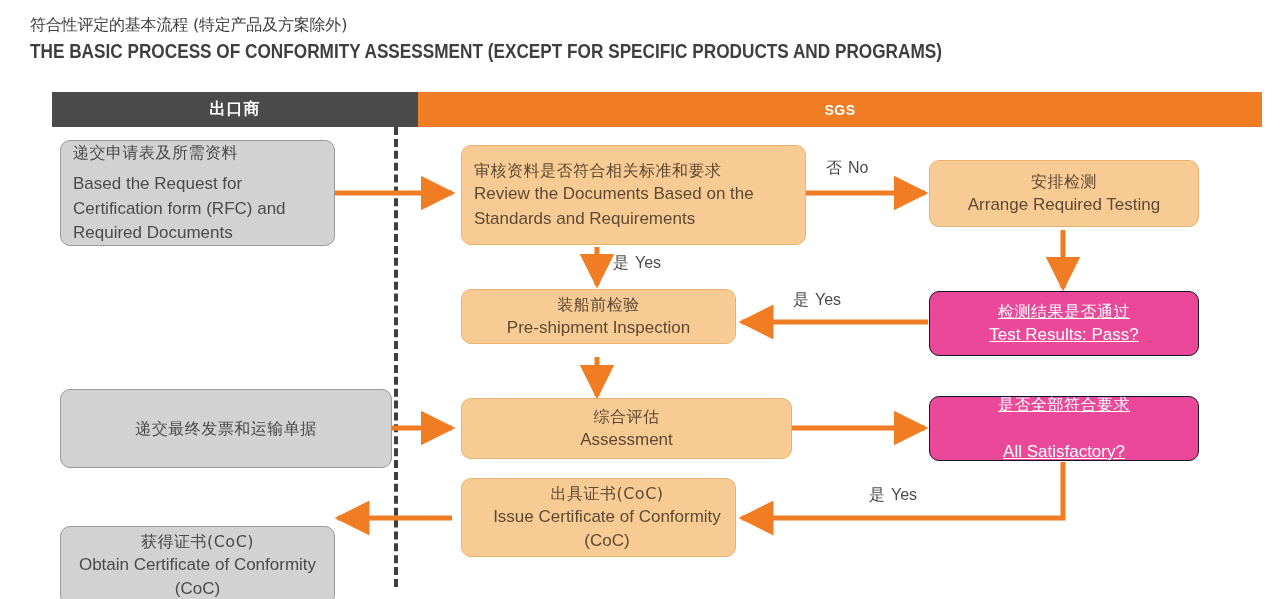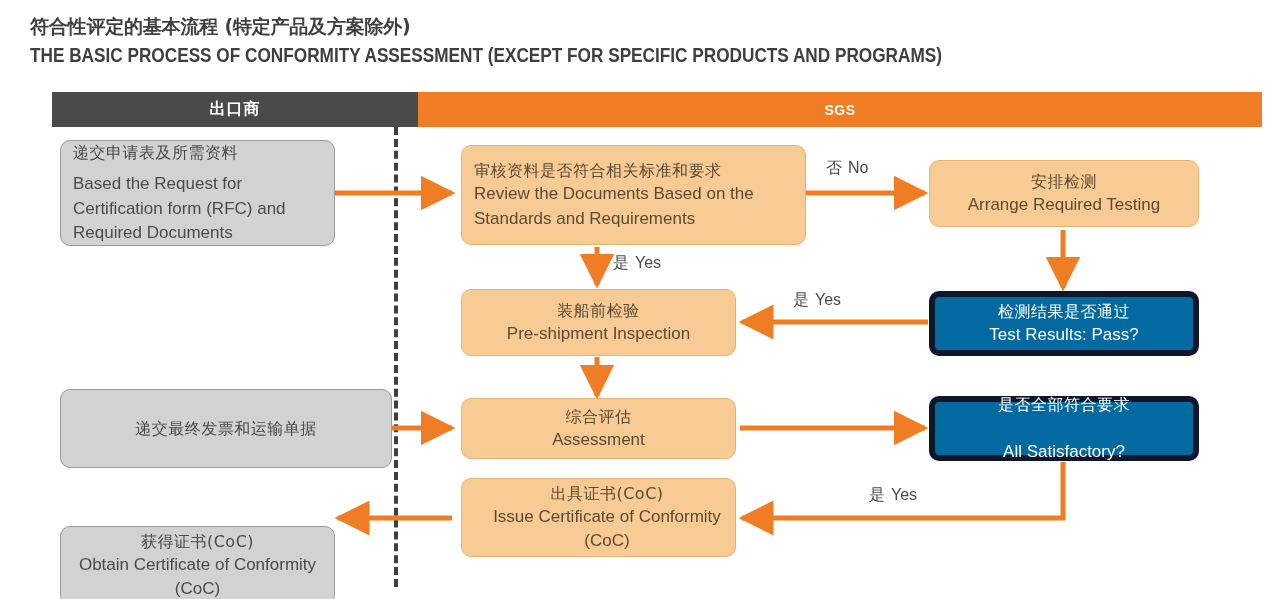--- a/index.html
+++ b/index.html
@@ -17,22 +17,22 @@
 
   
   #title-block {
     position: absolute;
     left: 30px;
     top: 14px;
     width: 1220px;
   }
   .title-cn {
     font-family: "DejaVu Sans", sans-serif;
-    font-size: 19px;
-    font-weight: bold;
+    font-size: 16px;
+    font-weight: normal;
     color: #3f3f3f;
     letter-spacing: -0.2px;
     line-height: 1.35;
     white-space: nowrap;
   }
   .title-en {
     font-family: "Liberation Sans", sans-serif;
     font-size: 20px;
     font-weight: bold;
     color: #3f3f3f;
@@ -121,23 +121,24 @@
     background: #d2d2d2;
     border: 1px solid #9a9a9a;
     color: #4a4a4a;
   }
   .node-lightorange {
     background: #F8CB95;
     border: 1px solid #e8b270;
     color: #5c4a33;
   }
   .node-orange {
-    background: #0369a1;
-    border: 6px solid #0f172a;
+    background: #ec4899;
+    border: 1px solid #0f172a;
     color: #ffffff;
+    text-decoration: underline;
   }
   .align-left  { align-items: flex-start; text-align: left; }
   .align-center{ align-items: center; text-align: center; }
 
   
   .edge-label {
     position: absolute;
     font-size: 16px;
     color: #4a4a4a;
     white-space: nowrap;
@@ -209,35 +210,35 @@
 <div class="node node-lightorange align-left" style="left:461px; top:145px; width:345px; height:100px;">
   <div class="cn">审核资料是否符合相关标准和要求</div>
   <div class="en">Review the Documents Based on the Standards and Requirements</div>
 </div>
 
 <div class="node node-lightorange align-center" style="left:929px; top:160px; width:270px; height:67px;">
   <div class="cn">安排检测</div>
   <div class="en">Arrange Required Testing</div>
 </div>
 
-<div class="node node-lightorange align-center" style="left:461px; top:289px; width:275px; height:67px;">
+<div class="node node-lightorange align-center" style="left:461px; top:289px; width:275px; height:55px;">
   <div class="cn">装船前检验</div>
   <div class="en">Pre-shipment Inspection</div>
 </div>
 
 <div class="node node-orange align-center" style="left:929px; top:291px; width:270px; height:65px;">
   <div class="cn">检测结果是否通过</div>
   <div class="en">Test Results: Pass?</div>
 </div>
 
 <div class="node node-gray align-center" style="left:60px; top:389px; width:332px; height:79px;">
   <div class="cn">递交最终发票和运输单据</div>
 </div>
 
-<div class="node node-lightorange align-center" style="left:461px; top:398px; width:275px; height:61px;">
+<div class="node node-lightorange align-center" style="left:461px; top:398px; width:331px; height:61px;">
   <div class="cn">综合评估</div>
   <div class="en">Assessment</div>
 </div>
 
 <div class="node node-orange align-center" style="left:929px; top:396px; width:270px; height:65px;gap:24px;">
   <div class="cn">是否全部符合要求</div>
   <div class="en">All Satisfactory?</div>
 </div>
 
 <div class="node node-gray align-center" style="left:60px; top:478px; width:275px; height:79px;margin-top:48px;">

